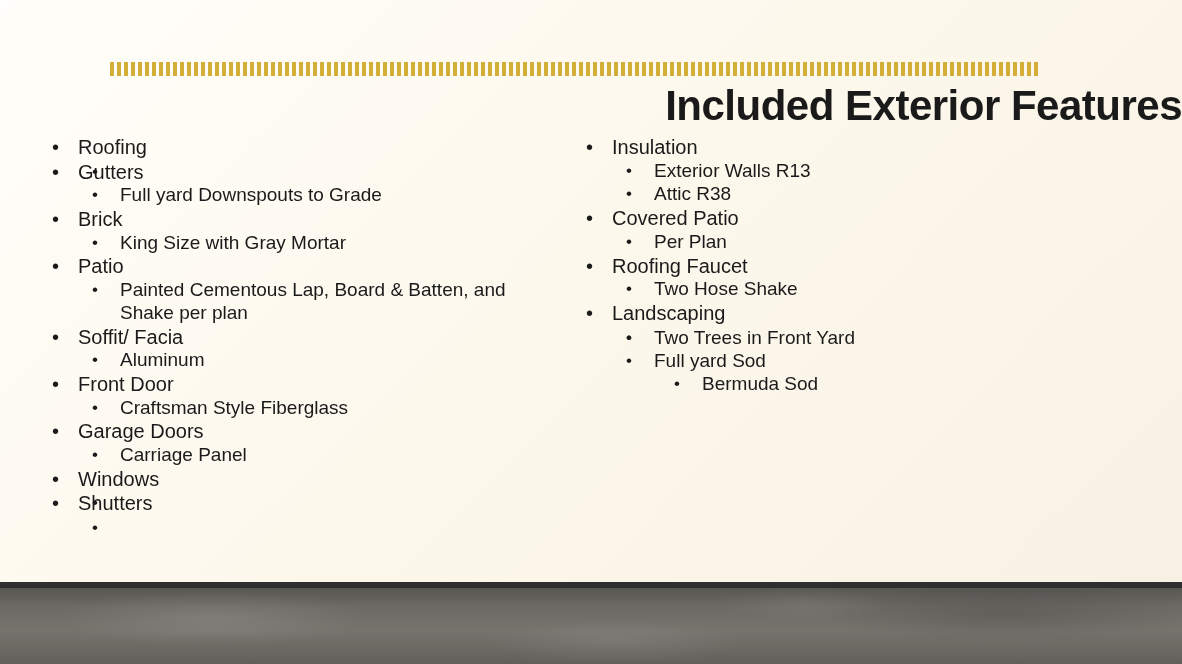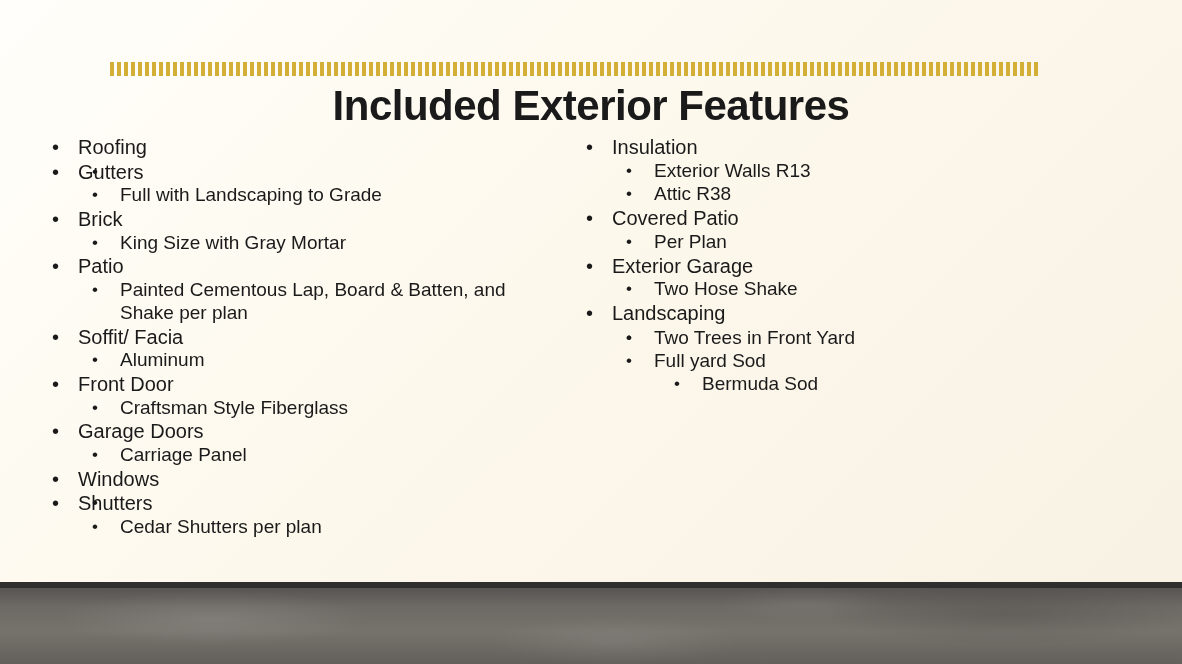--- a/index.html
+++ b/index.html
@@ -33,21 +33,21 @@
       #d4af37 4px,
       rgba(255,255,255,0) 4px,
       rgba(255,255,255,0) 7px
     );
   }
   .title {
     position: absolute;
     left: 0;
     top: 82px;
     width: 1182px;
-    text-align: center;
+    text-align: right;
     font-size: 42px;
     font-weight: bold;
     color: #1a1a1a;
     letter-spacing: -0.5px;
   }
   .columns {
     position: absolute;
     top: 136px;
     left: 0;
     width: 1182px;
@@ -185,21 +185,21 @@
             </li>
           </ul>
         </li>
 
         <li class="item">
           <span class="bullet">•</span>
           <span>Gutters</span>
           <ul class="lvl2">
             <li class="subitem">
               <span class="bullet">•</span>
-              <span>Full with Landscaping to Grade</span>
+              <span>Full yard Downspouts to Grade</span>
             </li>
           </ul>
         </li>
 
         <li class="item">
           <span class="bullet">•</span>
           <span>Brick</span>
           <ul class="lvl2">
             <li class="subitem">
               <span class="bullet">•</span>
@@ -261,21 +261,20 @@
             </li>
           </ul>
         </li>
 
         <li class="item">
           <span class="bullet">•</span>
           <span>Shutters</span>
           <ul class="lvl2">
             <li class="subitem">
               <span class="bullet">•</span>
-              <span>Cedar Shutters per plan</span>
             </li>
           </ul>
         </li>
 
       </ul>
     </div>
 
     <div class="col col-right">
       <ul class="lvl1">
 
@@ -300,21 +299,21 @@
           <ul class="lvl2">
             <li class="subitem">
               <span class="bullet">•</span>
               <span>Per Plan</span>
             </li>
           </ul>
         </li>
 
         <li class="item">
           <span class="bullet">•</span>
-          <span>Exterior Garage</span>
+          <span>Roofing Faucet</span>
           <ul class="lvl2">
             <li class="subitem">
               <span class="bullet">•</span>
               <span>Two Hose Shake</span>
             </li>
           </ul>
         </li>
 
         <li class="item">
           <span class="bullet">•</span>

